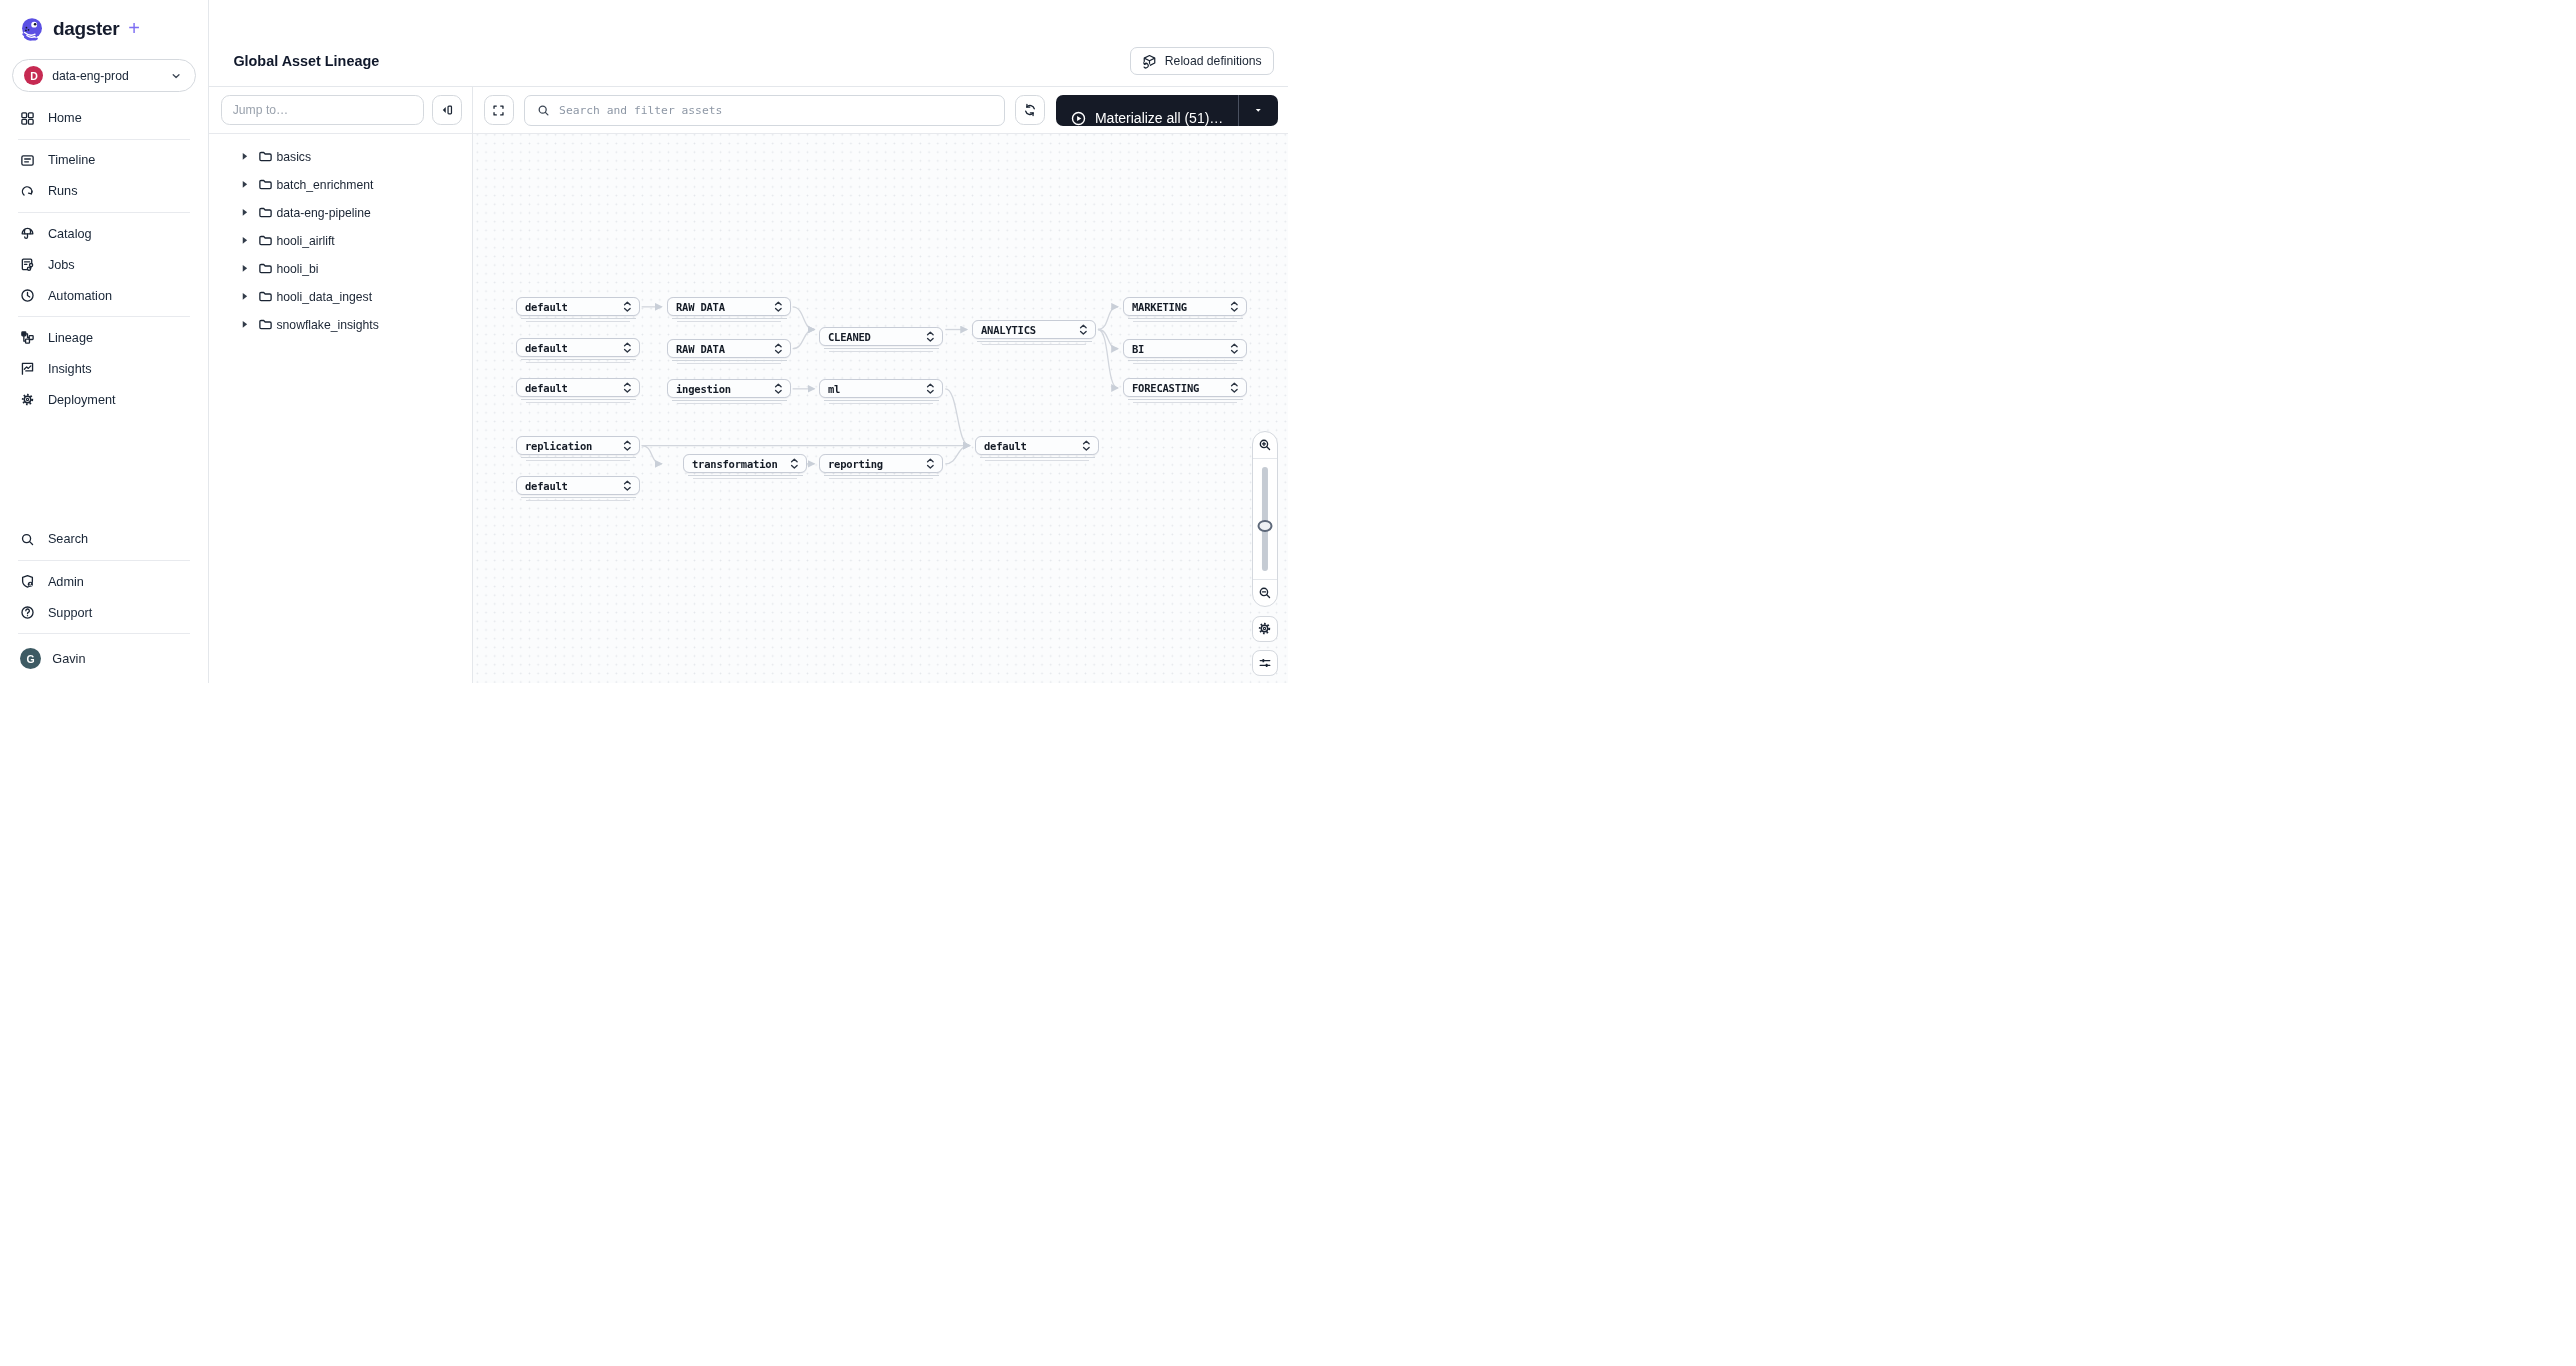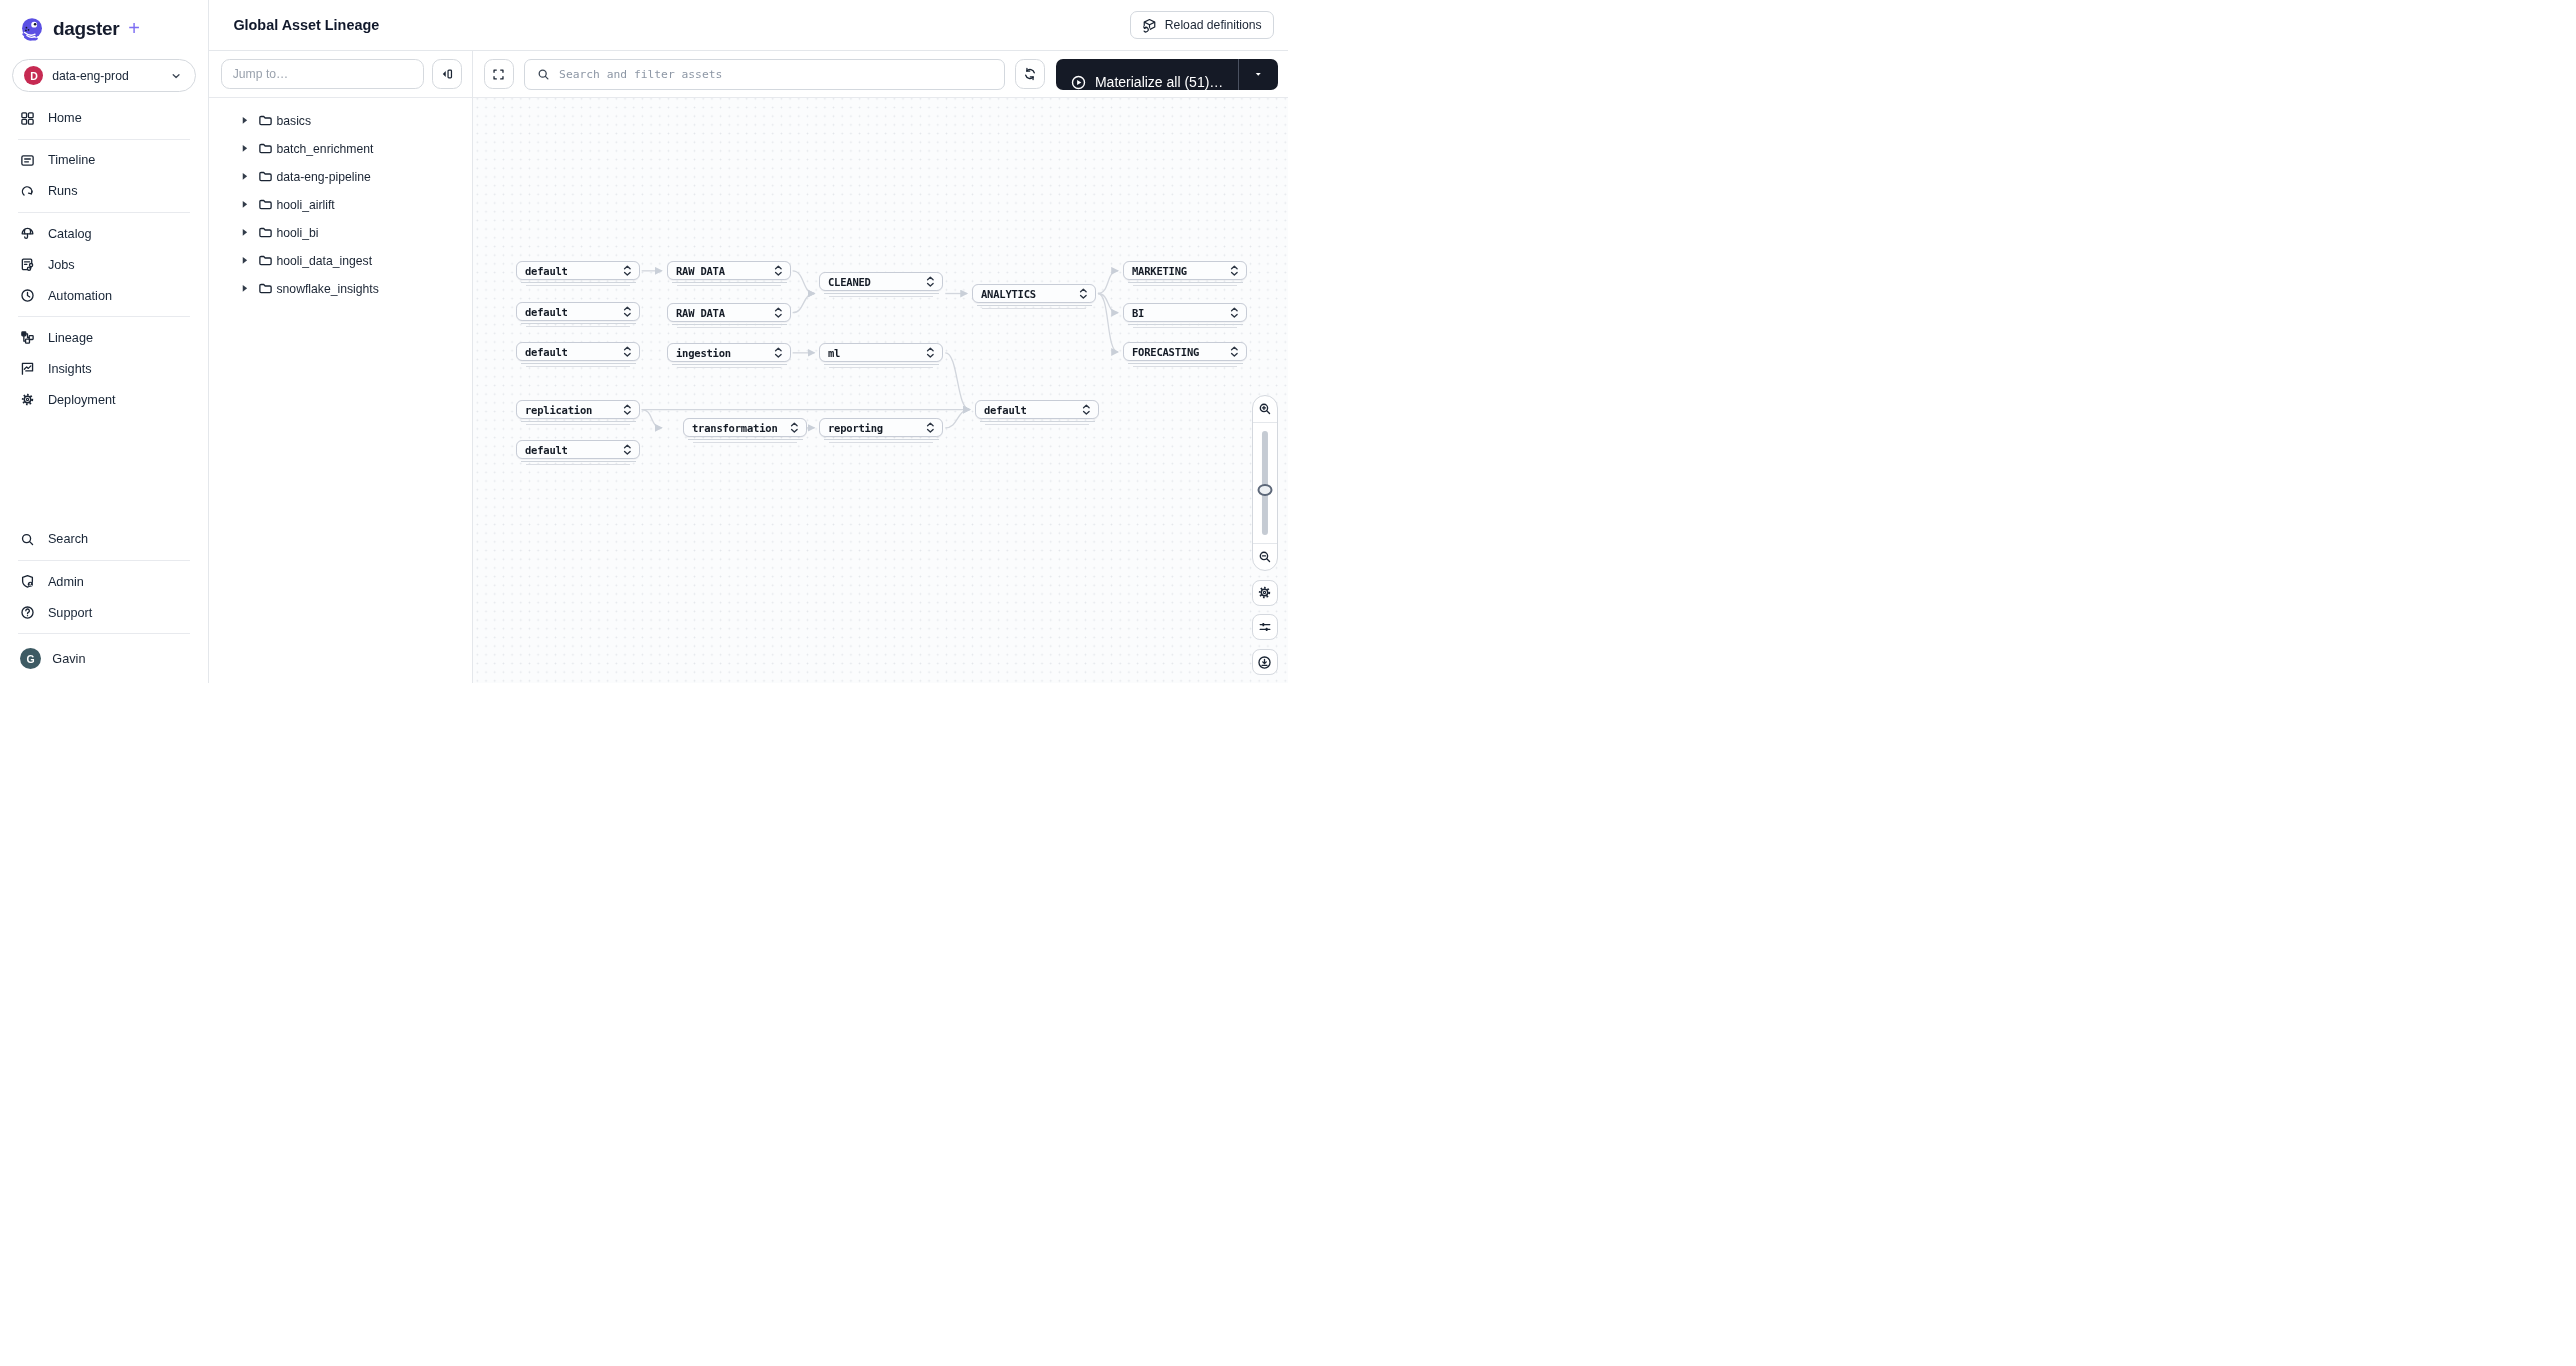--- a/index.html
+++ b/index.html
@@ -27,21 +27,21 @@
   .user-avatar { width:21px; height:21px; border-radius:50%; color:#fff; font-size:10.5px;
     font-weight:700; display:flex; align-items:center; justify-content:center; }
   .user-name { font-size:12.7px; }
 
   .icn { display:inline-flex; width:15.7px; justify-content:center; align-items:center; flex:none; }
   .icn svg { display:block; }
 
   
   .main { flex:1; display:flex; flex-direction:column; min-width:0; }
   .app-header { height:51px; min-height:51px; border-bottom:0.9px solid #e4e7eb;
-    display:flex; align-items:center; padding:0 14px 0 24.4px; background:#fff; }
+    display:flex; align-items:center; padding:0 14px 0 24.4px; background:#fff;margin-top:36px; }
   .page-title { flex:1; font-size:14.4px; font-weight:700; color:#10182b; }
   .reload-btn { height:28px; display:flex; align-items:center; gap:7px; padding:0 11.3px;
     border:0.9px solid #d3d8de; border-radius:7px; background:#fff; font-size:12.2px;
     color:#1a2433; cursor:pointer; }
 
   .content { flex:1; display:flex; min-height:0; }
 
   
   .tree-panel { width:264px; min-width:264px; border-right:0.9px solid #e4e7eb;
     display:flex; flex-direction:column; background:#fff; }
@@ -492,21 +492,21 @@
     </span>
   </div>
             <div class="gnode" style="left: 194px; top: 252px;">
     <span class="glabel">RAW_DATA</span>
     <span class="icn" style="width:10.5px">
       <svg width="8.7" height="11.3" viewBox="0 0 10 13" fill="none" stroke="#2b3442" stroke-width="1.5" stroke-linecap="round" stroke-linejoin="round">
         <path d="M1.8 4.4 5 1.4 8.2 4.4 M1.8 8.6 5 11.6 8.2 8.6"></path>
       </svg>
     </span>
   </div>
-            <div class="gnode" style="left: 346px; top: 221px;">
+            <div class="gnode" style="left: 346px; top: 240px;">
     <span class="glabel">CLEANED</span>
     <span class="icn" style="width:10.5px">
       <svg width="8.7" height="11.3" viewBox="0 0 10 13" fill="none" stroke="#2b3442" stroke-width="1.5" stroke-linecap="round" stroke-linejoin="round">
         <path d="M1.8 4.4 5 1.4 8.2 4.4 M1.8 8.6 5 11.6 8.2 8.6"></path>
       </svg>
     </span>
   </div>
             <div class="gnode" style="left: 499px; top: 233px;">
     <span class="glabel">ANALYTICS</span>
     <span class="icn" style="width:10.5px">

